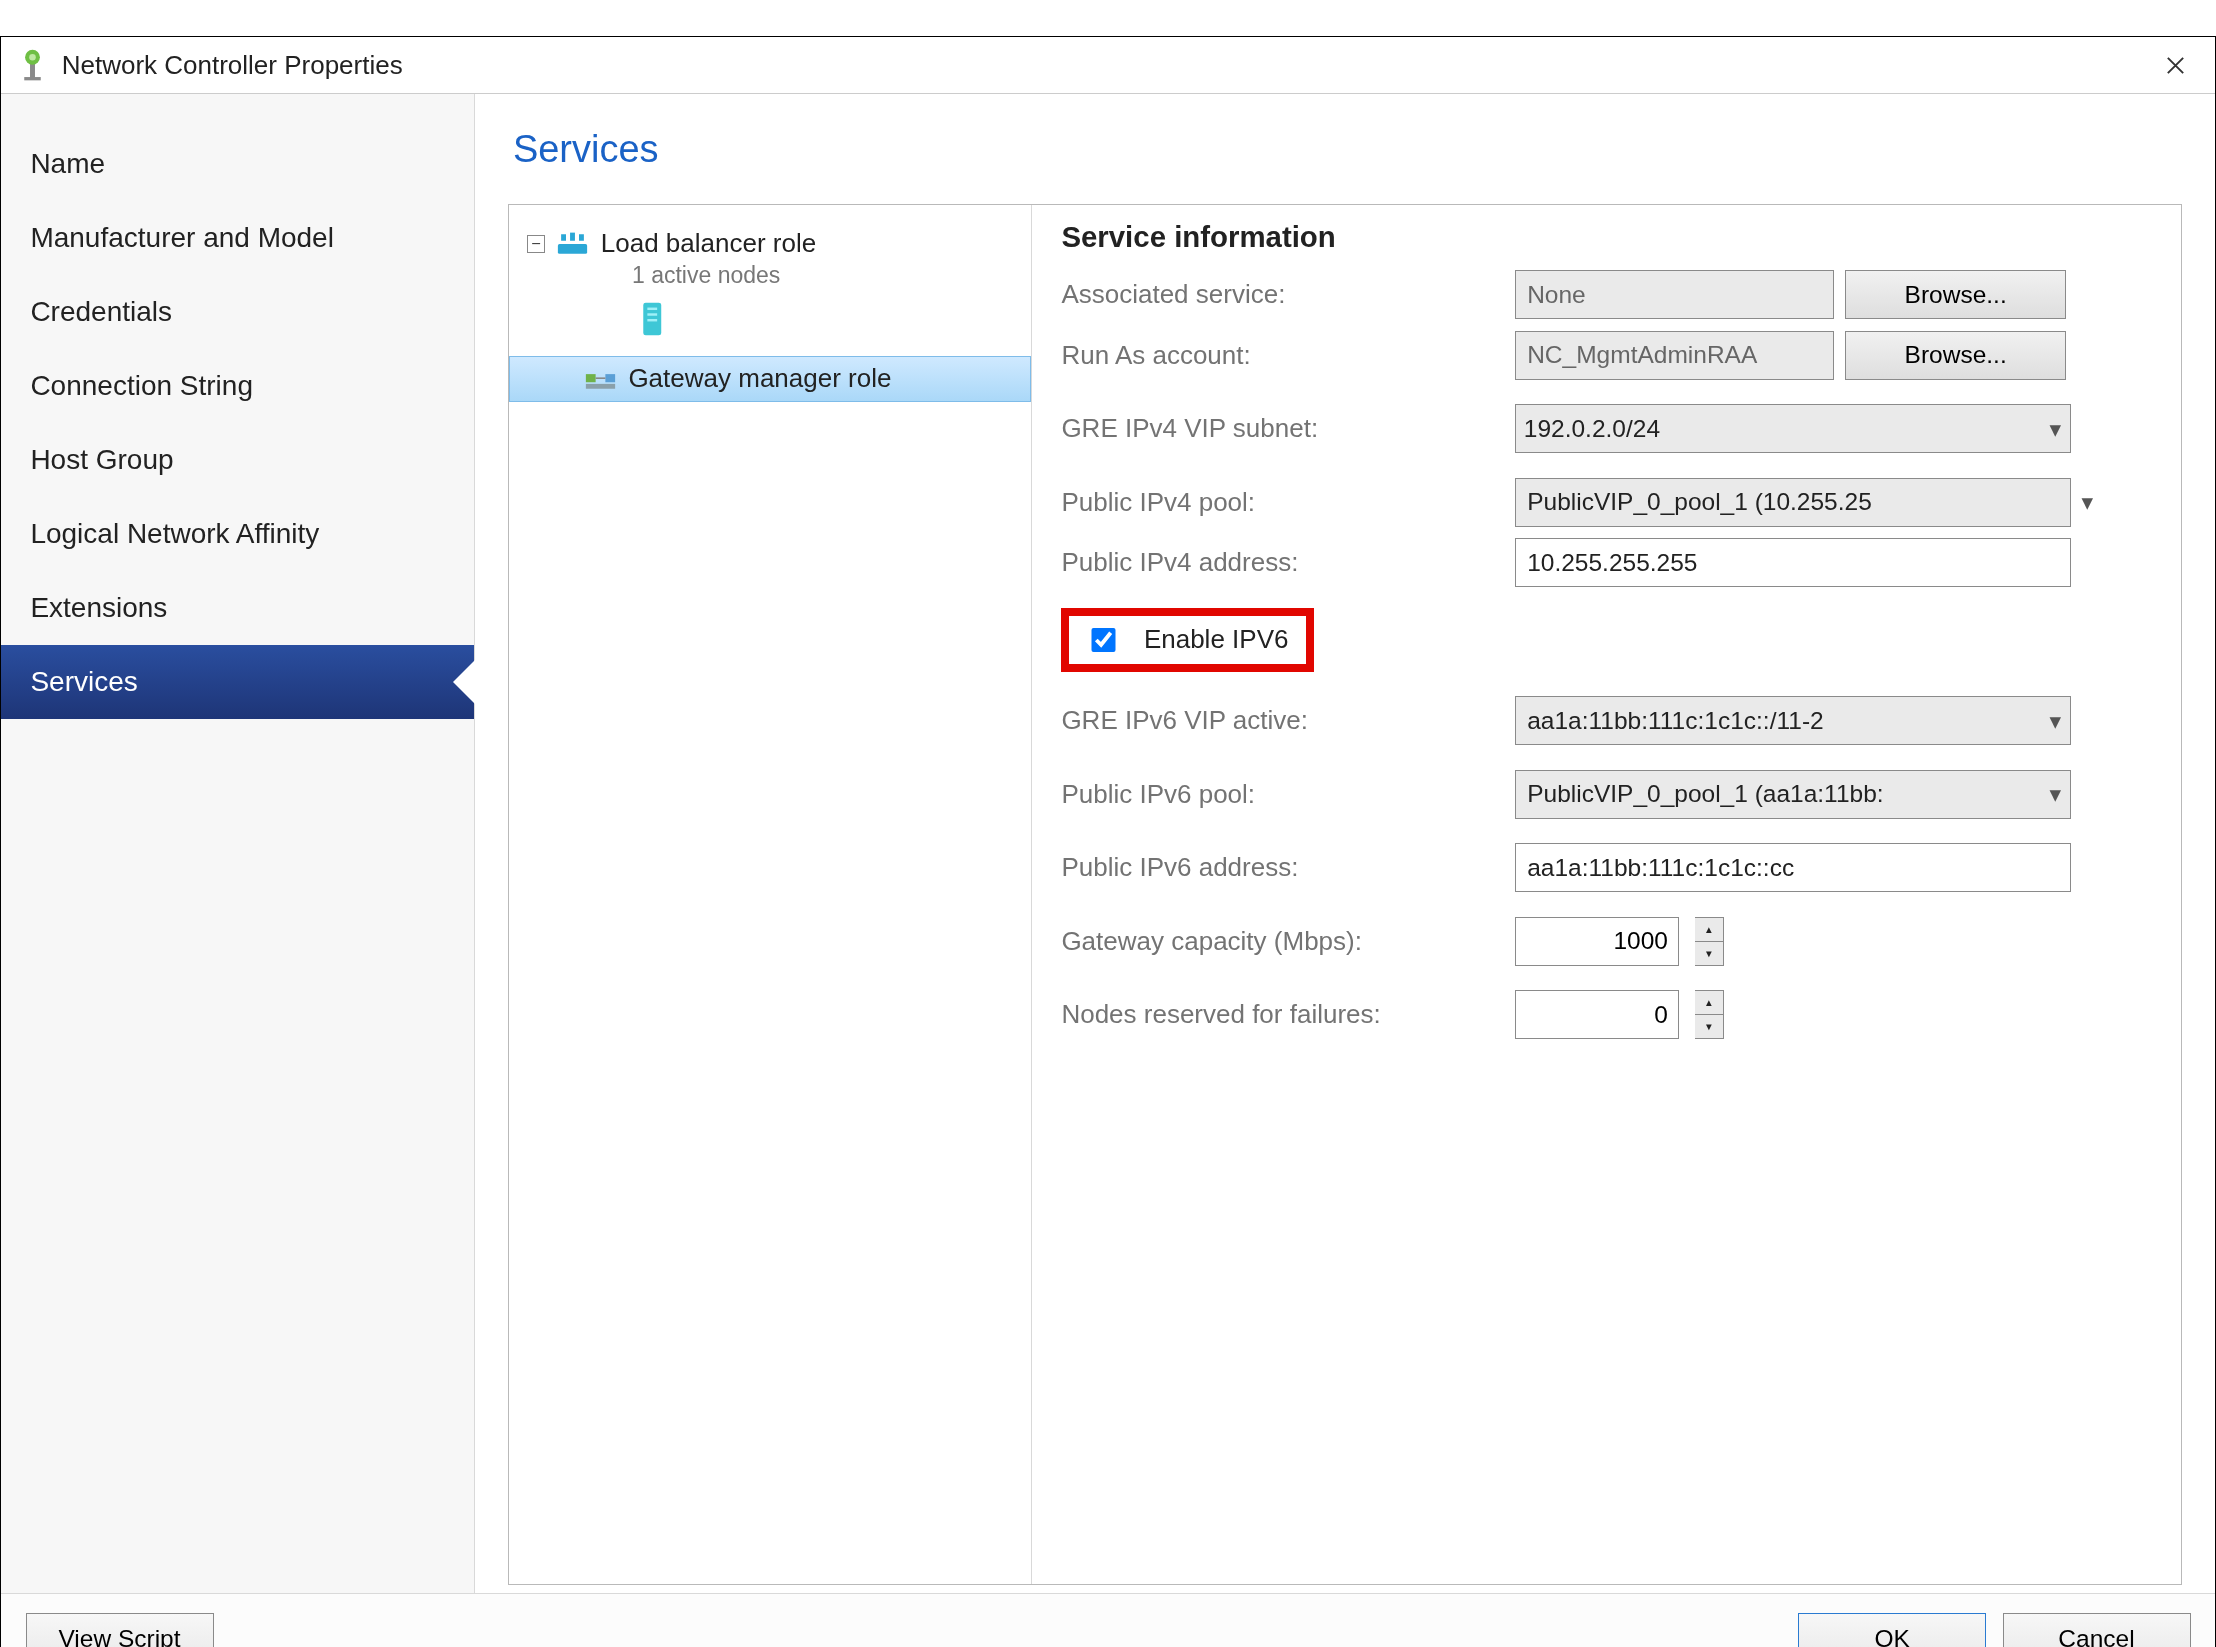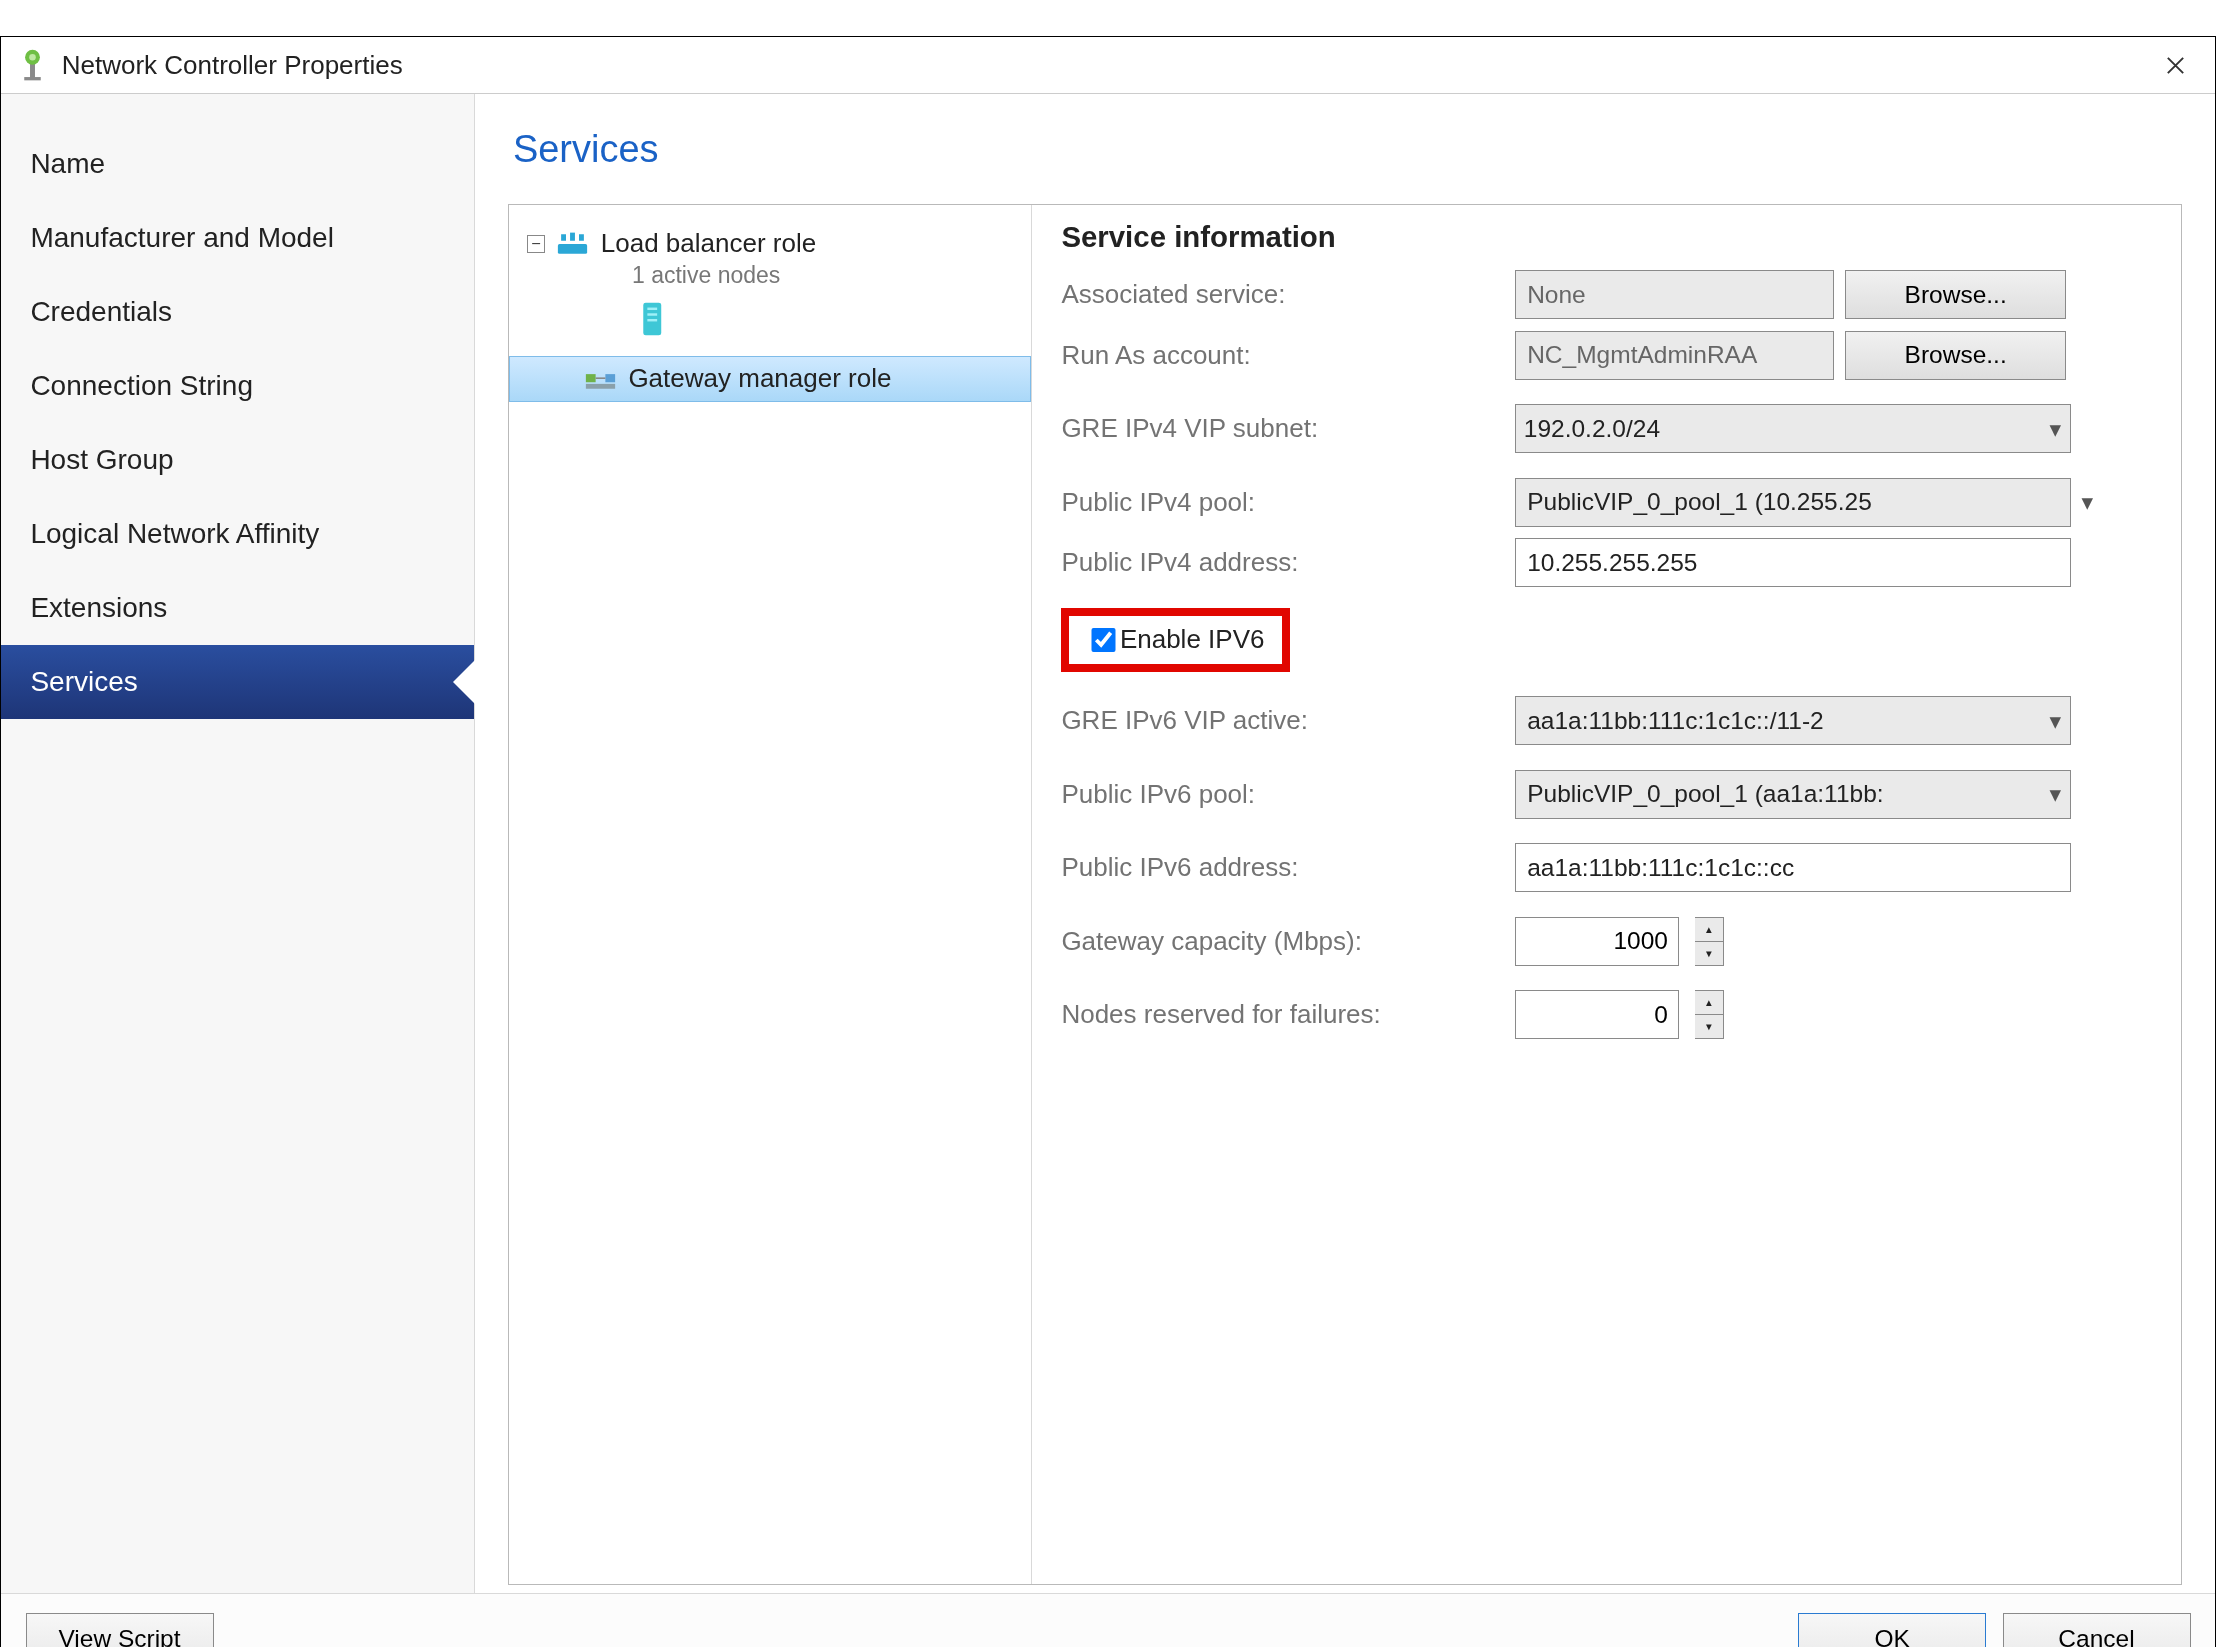--- a/index.html
+++ b/index.html
@@ -197,21 +197,21 @@
     background: linear-gradient(180deg, #f1f1f1, #dedede);
     border: 1.2px solid #8a8a8a;
     font-size: 24.5px;
     cursor: pointer;
   }
   .highlight-box {
     border: 8.2px solid #e10600;
     padding: 8.2px 18px;
     display: inline-flex;
     align-items: center;
-    gap: 1px;
+    gap: 25px;
   }
   .chk {
     width: 24.5px; height: 24.5px;
   }
   .spinner-wrap {
     display: flex; align-items: center; gap: 16px;
   }
   .spinner-input {
     width: 164px; height: 49px;
     font-size: 24.5px; text-align: right;

